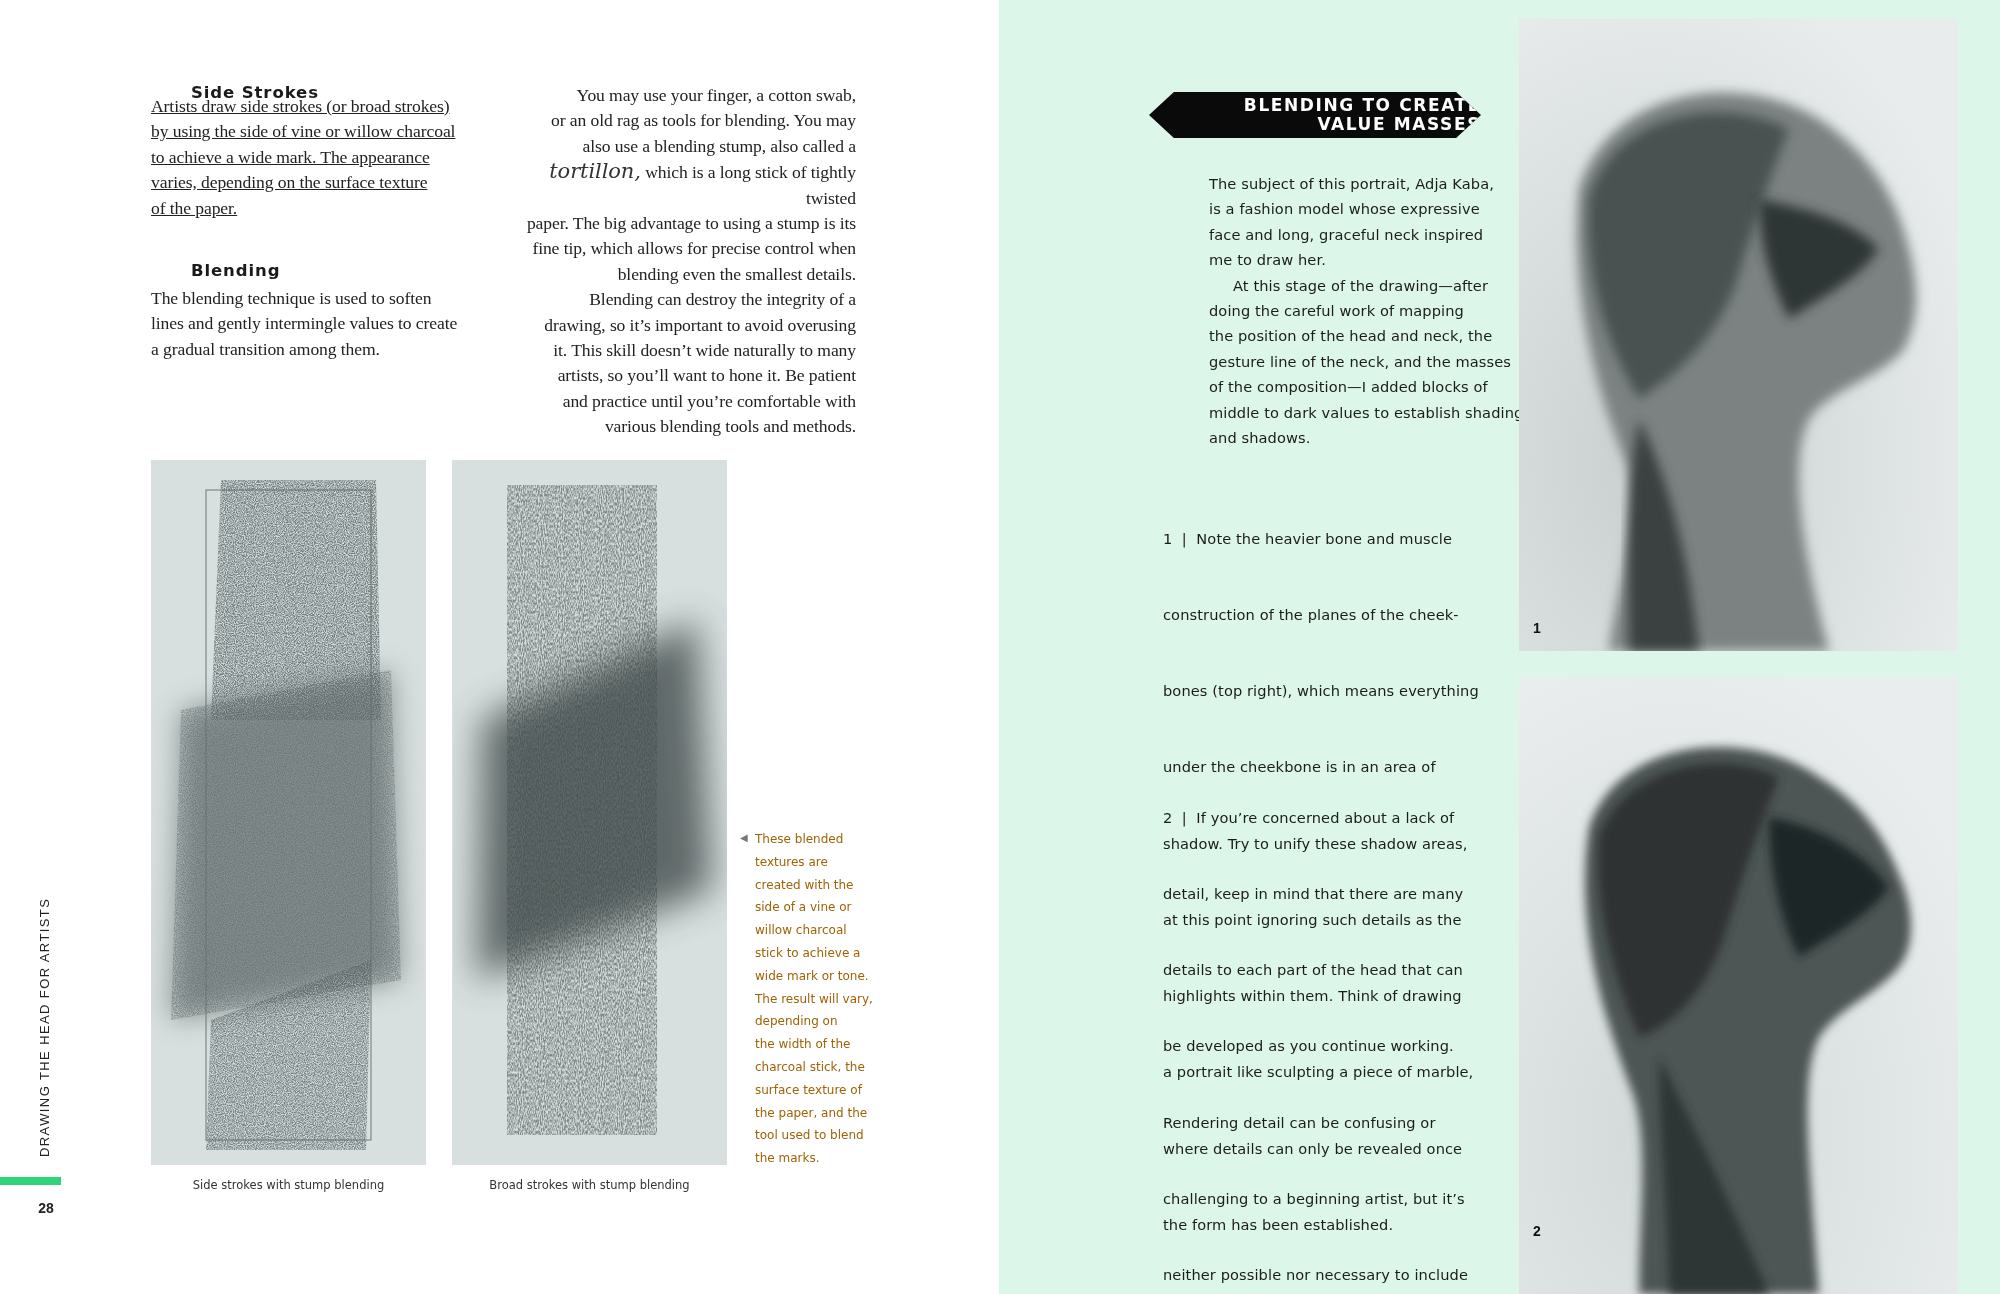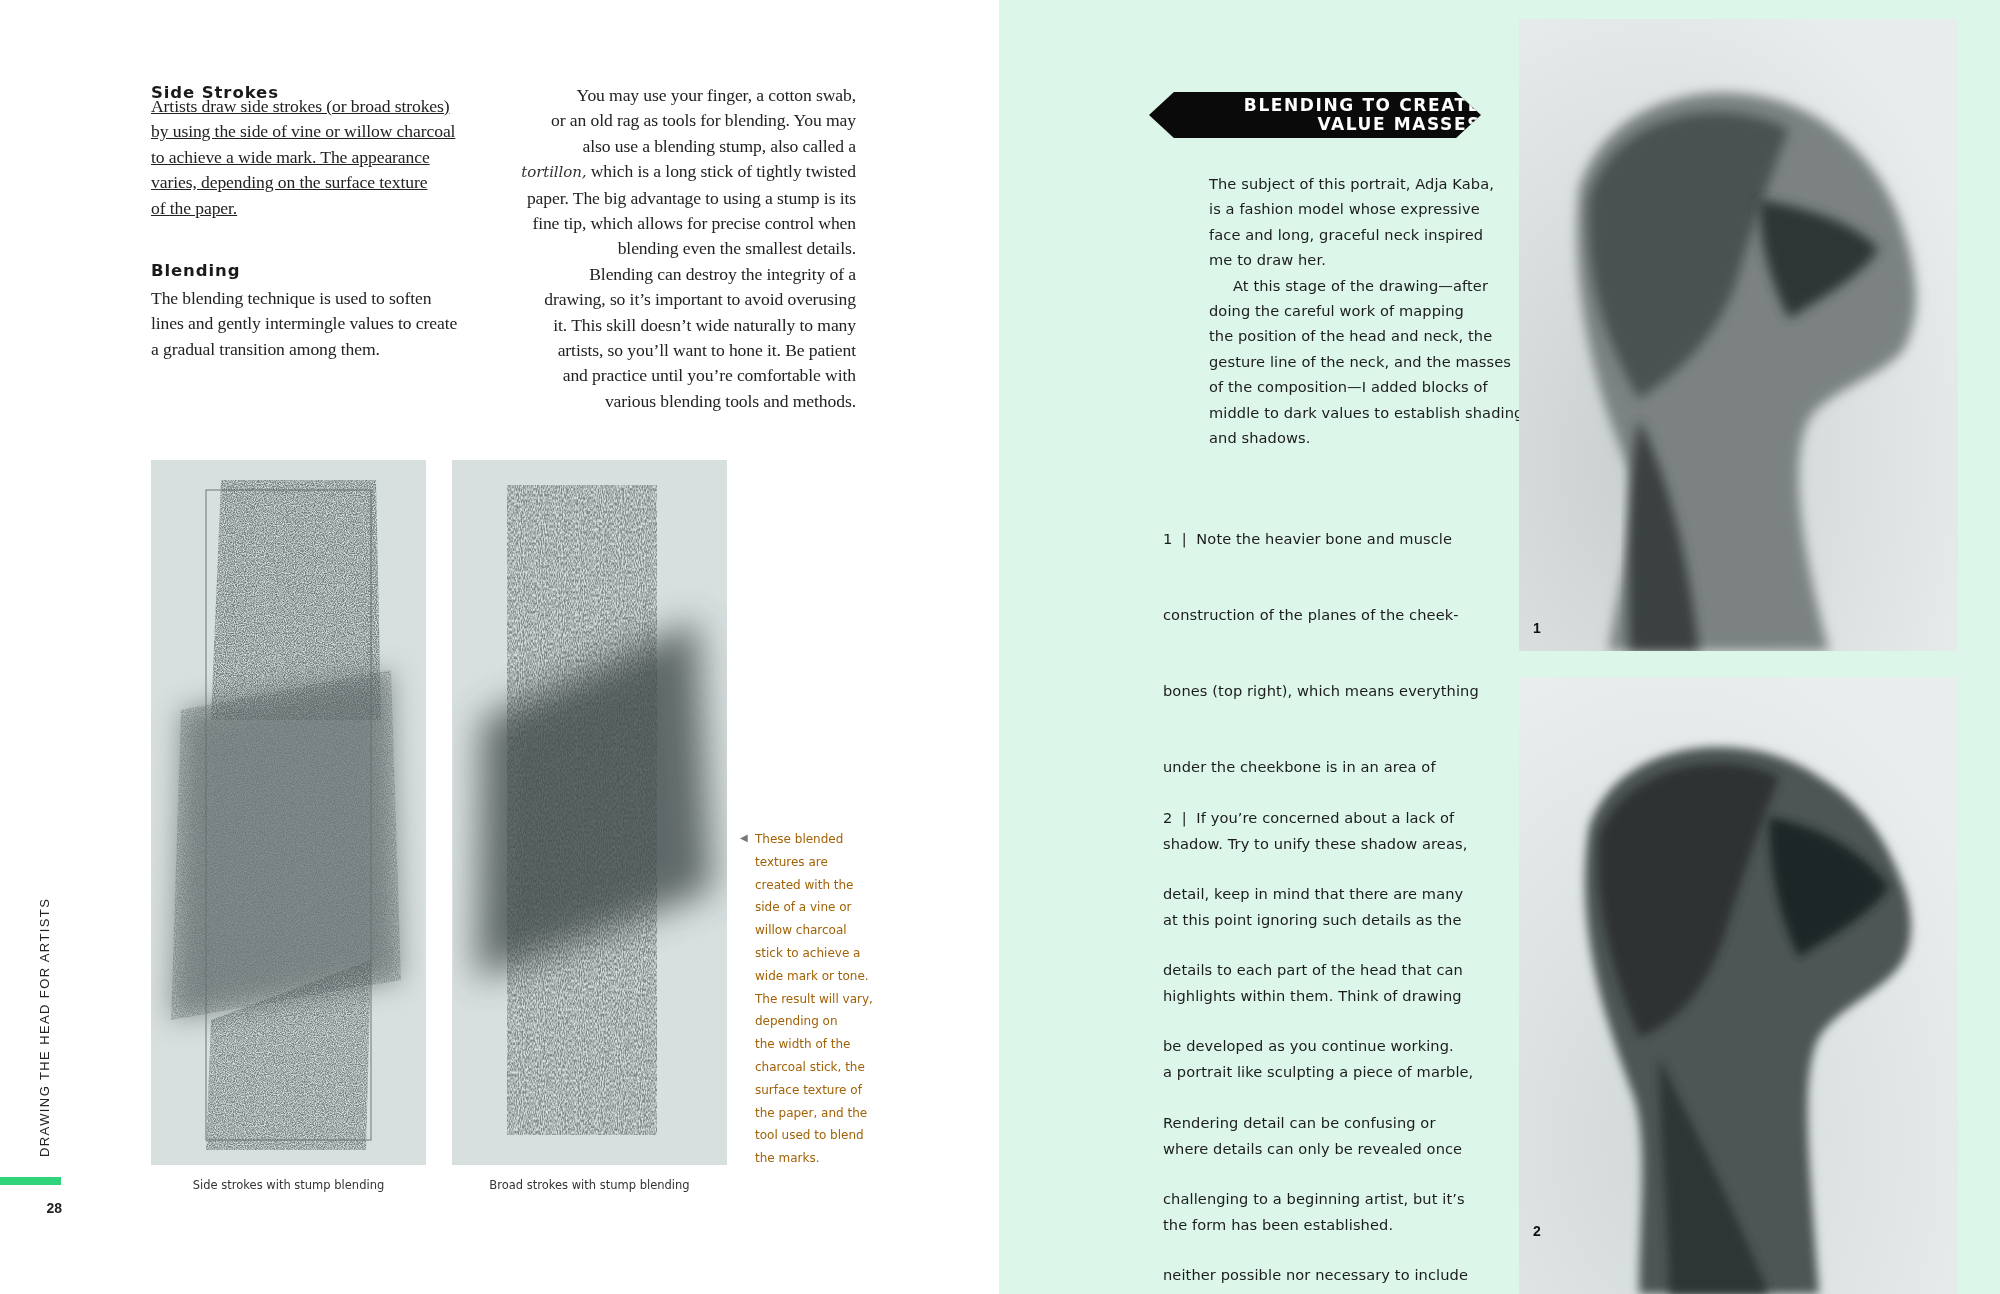--- a/index.html
+++ b/index.html
@@ -6,21 +6,21 @@
   body {
     width: 2000px; height: 1294px; position: relative; overflow: hidden;
     background: #ffffff; color: #1e1e1e;
     font-family: "Liberation Serif", "DejaVu Serif", serif;
   }
   .abs { position: absolute; }
   
   .left-page { position: absolute; left: 0; top: 0; width: 999px; height: 1294px; background: #ffffff; }
   .h-sans {
     font-family: "DejaVu Sans", "Liberation Sans", sans-serif;
-    font-weight: bold; font-size: 16.5px; letter-spacing: 0.9px; color: #1a1a1a;
+    font-weight: bold; font-size: 16.5px; letter-spacing: 0.9px; color: #1a1a1a; margin-left: 40px;
   }
   .serif-body {
     font-family: "Liberation Serif", "DejaVu Serif", serif;
     font-size: 17.6px; line-height: 25.4px; color: #222;
     letter-spacing: -0.1px;
   }
   .serif-body p { margin: 0; }
   .indent { text-indent: 24px; }
   .swatch {
     position: absolute; background: #d9e0e0; overflow: hidden;
@@ -35,21 +35,21 @@
   }
   .side-caption p { margin: 0; }
   .running-head {
     position: absolute; left: 37px; top: 1157px;
     transform: rotate(-90deg); transform-origin: 0 0;
     font-family: "Liberation Sans", "DejaVu Sans", sans-serif;
     font-size: 13px; letter-spacing: 1.4px; color: #222; white-space: nowrap;
   }
   .green-bar { position: absolute; left: 0; top: 1177px; width: 61px; height: 8px; background: #2fd47a; }
   .page-num {
-    position: absolute; left: 30px; top: 1200px; width: 32px; text-align: right;
+    position: absolute; left: 30px; top: 1200px; width: 32px; text-align: center;
     font-family: "Liberation Sans", "DejaVu Sans", sans-serif; font-weight: bold; font-size: 14px; color: #222;
   }
   
   .right-page { position: absolute; left: 999px; top: 0; width: 1001px; height: 1294px; background: #dcf6e9; }
   .banner {
     position: absolute; left: 1149px; top: 92px; width: 332px; height: 46px;
     background: #0a0a0a;
     clip-path: polygon(0 50%, 7.5% 0, 92.5% 0, 100% 50%, 92.5% 100%, 7.5% 100%);
     color: #ffffff; text-align: right;
     font-family: "DejaVu Sans", "Liberation Sans", sans-serif; font-weight: bold;
@@ -87,21 +87,21 @@
 <div class="abs serif-body" style="left:151px; top:286px; width:340px;">
   <p>The blending technique is used to soften</p>
   <p>lines and gently intermingle values to create</p>
   <p>a gradual transition among them.</p>
 </div>
 
 <div class="abs serif-body" style="left:506px; top:83px; width:350px;text-align:right;">
   <p class="indent">You may use your finger, a cotton swab,</p>
   <p>or an old rag as tools for blending. You may</p>
   <p>also use a blending stump, also called a</p>
-  <p><i style="font-family:'DejaVu Serif',serif; font-size:15px; color:#333;">tortillon,</i> <span>which is a long stick of tightly twisted</span></p>
+  <p><i style="font-family:'DejaVu Serif',serif; font-size:21px; color:#333;">tortillon,</i> <span>which is a long stick of tightly twisted</span></p>
   <p>paper. The big advantage to using a stump is its</p>
   <p>fine tip, which allows for precise control when</p>
   <p>blending even the smallest details.</p>
   <p class="indent">Blending can destroy the integrity of a</p>
   <p>drawing, so it’s important to avoid overusing</p>
   <p>it. This skill doesn’t wide naturally to many</p>
   <p>artists, so you’ll want to hone it. Be patient</p>
   <p>and practice until you’re comfortable with</p>
   <p>various blending tools and methods.</p>
 </div>

